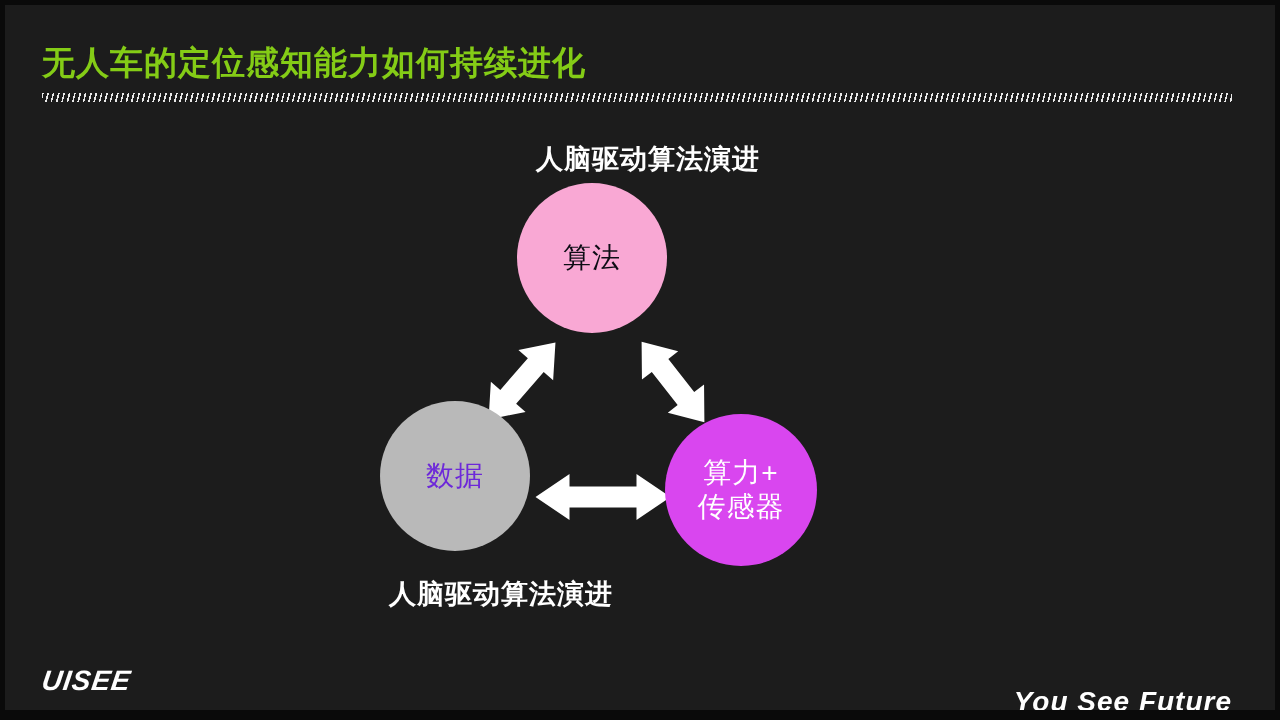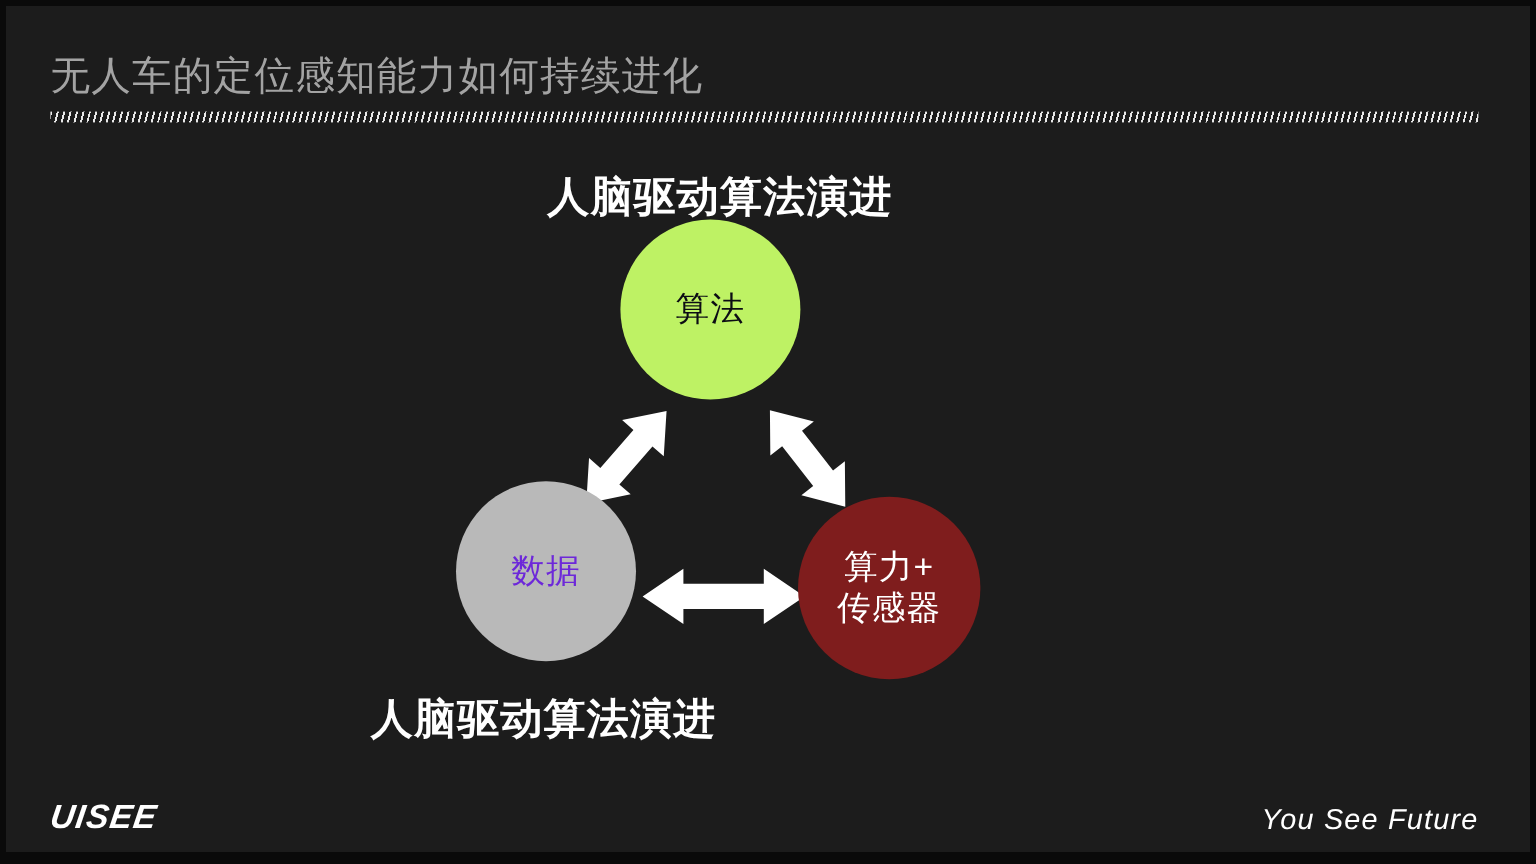--- a/index.html
+++ b/index.html
@@ -17,45 +17,45 @@
     border: 5px solid #0a0a0a;
     border-bottom-width: 10px;
     overflow: hidden;
   }
   .abs { position: absolute; }
 
   .page-title {
     left: 37px;
     top: 36px;
     width: 1100px;
-    color: #a3a3a3;
+    color: #84cc16;
     font-size: 33px;
-    font-weight: 400;
+    font-weight: 700;
     letter-spacing: 1px;
     white-space: nowrap;
   }
   .hatch-divider {
     left: 37px;
     top: 88px;
     width: 1190px;
     height: 9px;
     background: repeating-linear-gradient(
       104deg,
       rgba(255,255,255,0.9) 0px,
       rgba(255,255,255,0.9) 1.6px,
       rgba(28,28,28,0) 1.6px,
       rgba(28,28,28,0) 5.2px
     );
   }
 
   .caption {
     color: #ffffff;
-    font-size: 35px;
+    font-size: 27px;
     font-weight: 700;
-    text-align: center;
+    text-align: right;
     letter-spacing: 1px;
     white-space: nowrap;
   }
   .caption-top      { left: 435px; top: 136px; width: 320px; }
   .caption-data     { left: 288px; top: 571px; width: 320px; }
   .caption-compute  { left: 576px; top: 571px; width: 320px; }
 
   .node {
     border-radius: 50%;
     display: flex;
@@ -84,24 +84,24 @@
     color: #ffffff;
     font-size: 28px;
     font-weight: 800;
     font-style: italic;
     letter-spacing: 1px;
     transform: skewX(-8deg);
     white-space: nowrap;
   }
   .footer-tagline {
     right: 43px;
-    top: 665px;
+    top: 681px;
     color: #ffffff;
-    font-size: 24px;
-    font-weight: 400;
+    font-size: 28px;
+    font-weight: 700;
     font-style: italic;
     letter-spacing: 1px;
     white-space: nowrap;
   }
 </style>
 </head>
 <body>
 
 <div class="slide" style="background: rgb(28, 28, 28);">
 
@@ -114,29 +114,29 @@
   <svg class="abs arrow-layer" viewBox="0 0 1280 720" xmlns="http://www.w3.org/2000/svg">
     <defs>
       <path id="dbl-arrow-diag" d="M -51 0 L -21 -23 L -21 -10.5 L 21 -10.5 L 21 -23 L 51 0 L 21 23 L 21 10.5 L -21 10.5 L -21 23 Z"></path>
       <path id="dbl-arrow-horiz" d="M -67.5 0 L -33.5 -23 L -33.5 -10.5 L 33.5 -10.5 L 33.5 -23 L 67.5 0 L 33.5 23 L 33.5 10.5 L -33.5 10.5 L -33.5 23 Z"></path>
     </defs>
     <use href="#dbl-arrow-diag" transform="translate(517,376) rotate(-49)" style="fill: rgb(255, 255, 255);"></use>
     <use href="#dbl-arrow-diag" transform="translate(668,377) rotate(52)" style="fill: rgb(255, 255, 255);"></use>
     <use href="#dbl-arrow-horiz" transform="translate(598,492)" style="fill: rgb(255, 255, 255);"></use>
   </svg>
 
-  <div class="abs node node-algorithm" style="background: #bef264;">
+  <div class="abs node node-algorithm" style="background: #f9a8d4;">
     <span class="node-label">算法</span>
   </div>
 
   <div class="abs node node-data" style="background: rgb(185, 185, 185);">
     <span class="node-label">数据</span>
   </div>
 
-  <div class="abs node node-compute" style="background: #7f1d1d;">
+  <div class="abs node node-compute" style="background: #d946ef;">
     <span class="node-label">算力+
 传感器</span>
   </div>
 
   <div class="abs caption caption-data">人脑驱动算法演进</div>
 
 
   <div class="abs footer-logo">UISEE</div>
 
   <div class="abs footer-tagline">You See Future</div>

